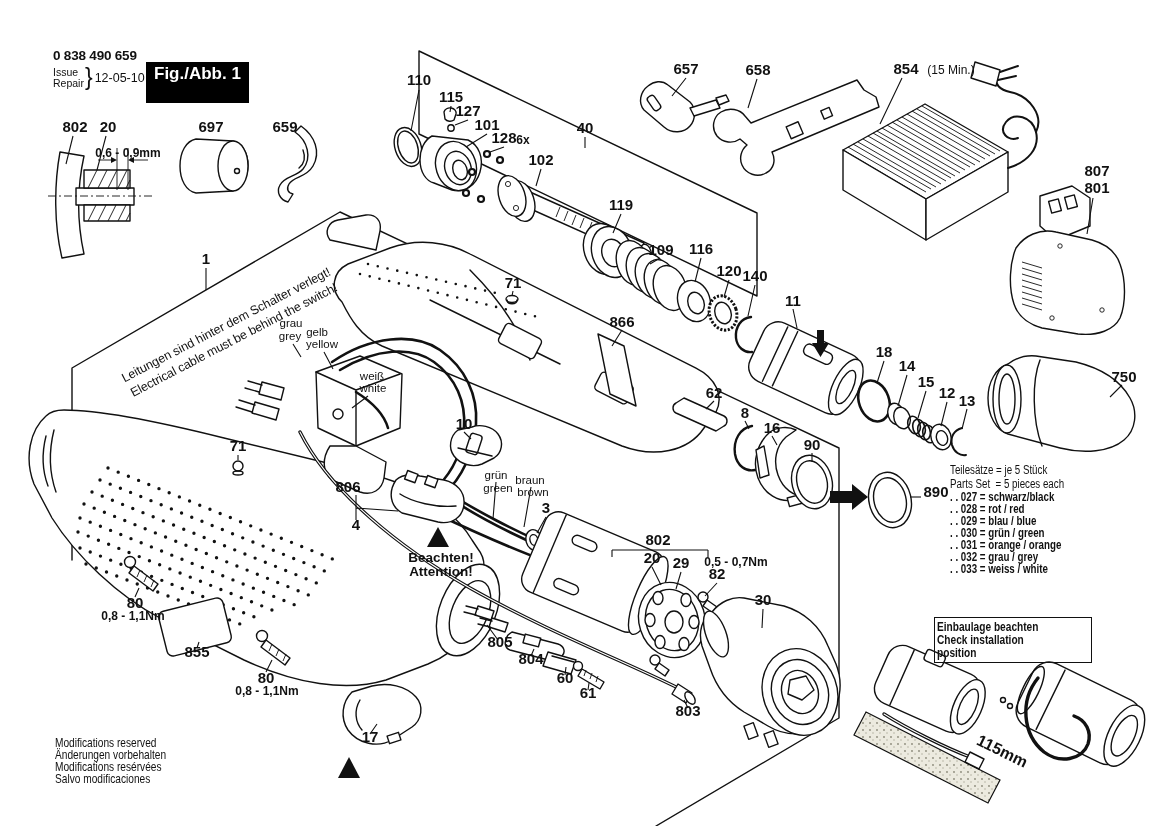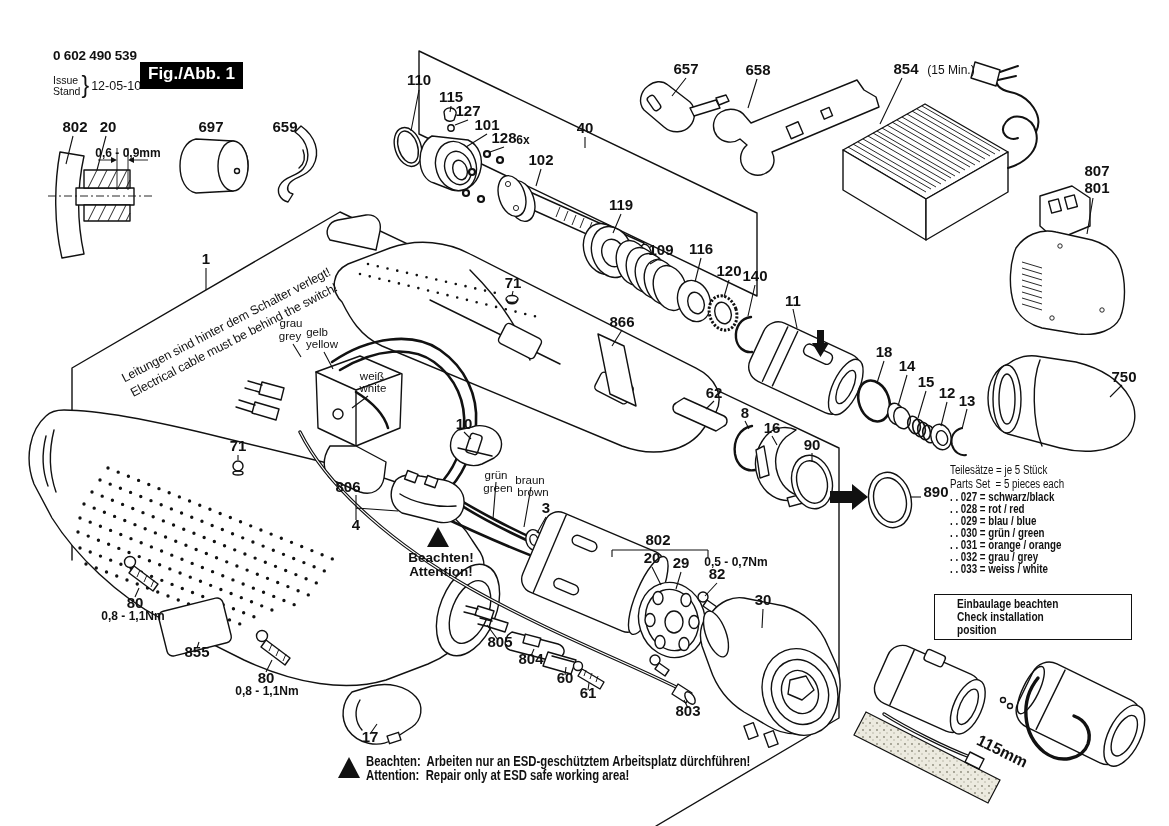--- a/index.html
+++ b/index.html
@@ -506,60 +506,62 @@
         <text x="372" y="380" text-anchor="middle" font-size="11.5" font-weight="normal">weiß</text>
         <text x="373" y="392" text-anchor="middle" font-size="11.5" font-weight="normal">white</text>
         <text x="496" y="479" text-anchor="middle" font-size="11.5" font-weight="normal">grün</text>
         <text x="498" y="492" text-anchor="middle" font-size="11.5" font-weight="normal">green</text>
         <text x="530" y="484" text-anchor="middle" font-size="11.5" font-weight="normal">braun</text>
         <text x="533" y="496" text-anchor="middle" font-size="11.5" font-weight="normal">brown</text>
       </g>
 </svg>
 
 <div class="abs" style="left:53px;top:48px">
-  <div style="font-size:13.5px;font-weight:bold;letter-spacing:-0.2px">0 602 490 539</div>
-  <div style="display:flex;align-items:center;margin-top:9px">
+  <div style="font-size:13.5px;font-weight:bold;letter-spacing:-0.2px">0 838 490 659</div>
+  <div style="display:flex;align-items:center;margin-top:1px">
     <div style="font-size:10.5px;line-height:11px">
       <div>Issue</div>
-      <div>Stand</div>
+      <div>Repair</div>
     </div>
     <div style="font-size:23px;font-weight:300;margin:0 2px 0 1px">}</div>
     <div style="font-size:12.5px">12-05-10</div>
   </div>
 </div>
-<div class="abs" style="left:140px;top:62px;background:#000;color:#fff;font-size:17px;font-weight:bold;padding:2px 8px 5px">Fig./Abb. 1</div>
+<div class="abs" style="left:146px;top:62px;background:#000;color:#fff;font-size:17px;font-weight:bold;padding:2px 8px 19px">Fig./Abb. 1</div>
 
 <div class="abs" style="left:950px;top:464px">
   <div class="cond">
     <div class="legline">Teilesätze = je 5 Stück</div>
     <div class="legline pre">Parts Set  = 5 pieces each</div>
     <div class="legvar">. . 027 = schwarz/black</div>
     <div class="legvar">. . 028 = rot / red</div>
     <div class="legvar">. . 029 = blau / blue</div>
     <div class="legvar">. . 030 = grün / green</div>
     <div class="legvar">. . 031 = orange / orange</div>
     <div class="legvar">. . 032 = grau / grey</div>
     <div class="legvar">. . 033 = weiss / white</div>
   </div>
 </div>
 
-<div class="abs" style="left:934px;top:594px;border:1.6px solid #111;padding:3px 22px;width:152px">
+<div class="abs" style="left:934px;top:617px;border:1.6px solid #111;padding:3px 2px;width:152px">
   <div class="cond">
     <div class="instline">Einbaulage beachten</div>
     <div class="instline">Check installation position</div>
   </div>
 </div>
 
-<div class="abs" style="left:366px;top:754px">
+
+<div class="abs" style="left:55px;top:737px">
   <div class="cond">
-    <div class="esdline pre">Beachten:  Arbeiten nur an ESD-geschütztem Arbeitsplatz dürchführen!</div>
-    <div class="esdline pre">Attention:  Repair only at ESD safe working area!</div>
+    <div class="modline">Modifications reserved</div>
+    <div class="modline">Änderungen vorbehalten</div>
+    <div class="modline">Modifications resérvées</div>
+    <div class="modline">Salvo modificaciones</div>
   </div>
 </div>
-
 
 
 <div class="abs" style="left:84px;top:316px;width:292px;text-align:center;transform:rotate(-27.5deg)">
   <div class="cnline">Leitungen sind hinter dem Schalter verlegt!</div>
   <div class="cnline">Electrical cable must be behind the switch!</div>
 </div>
 
 </div>
 
 </body></html>

